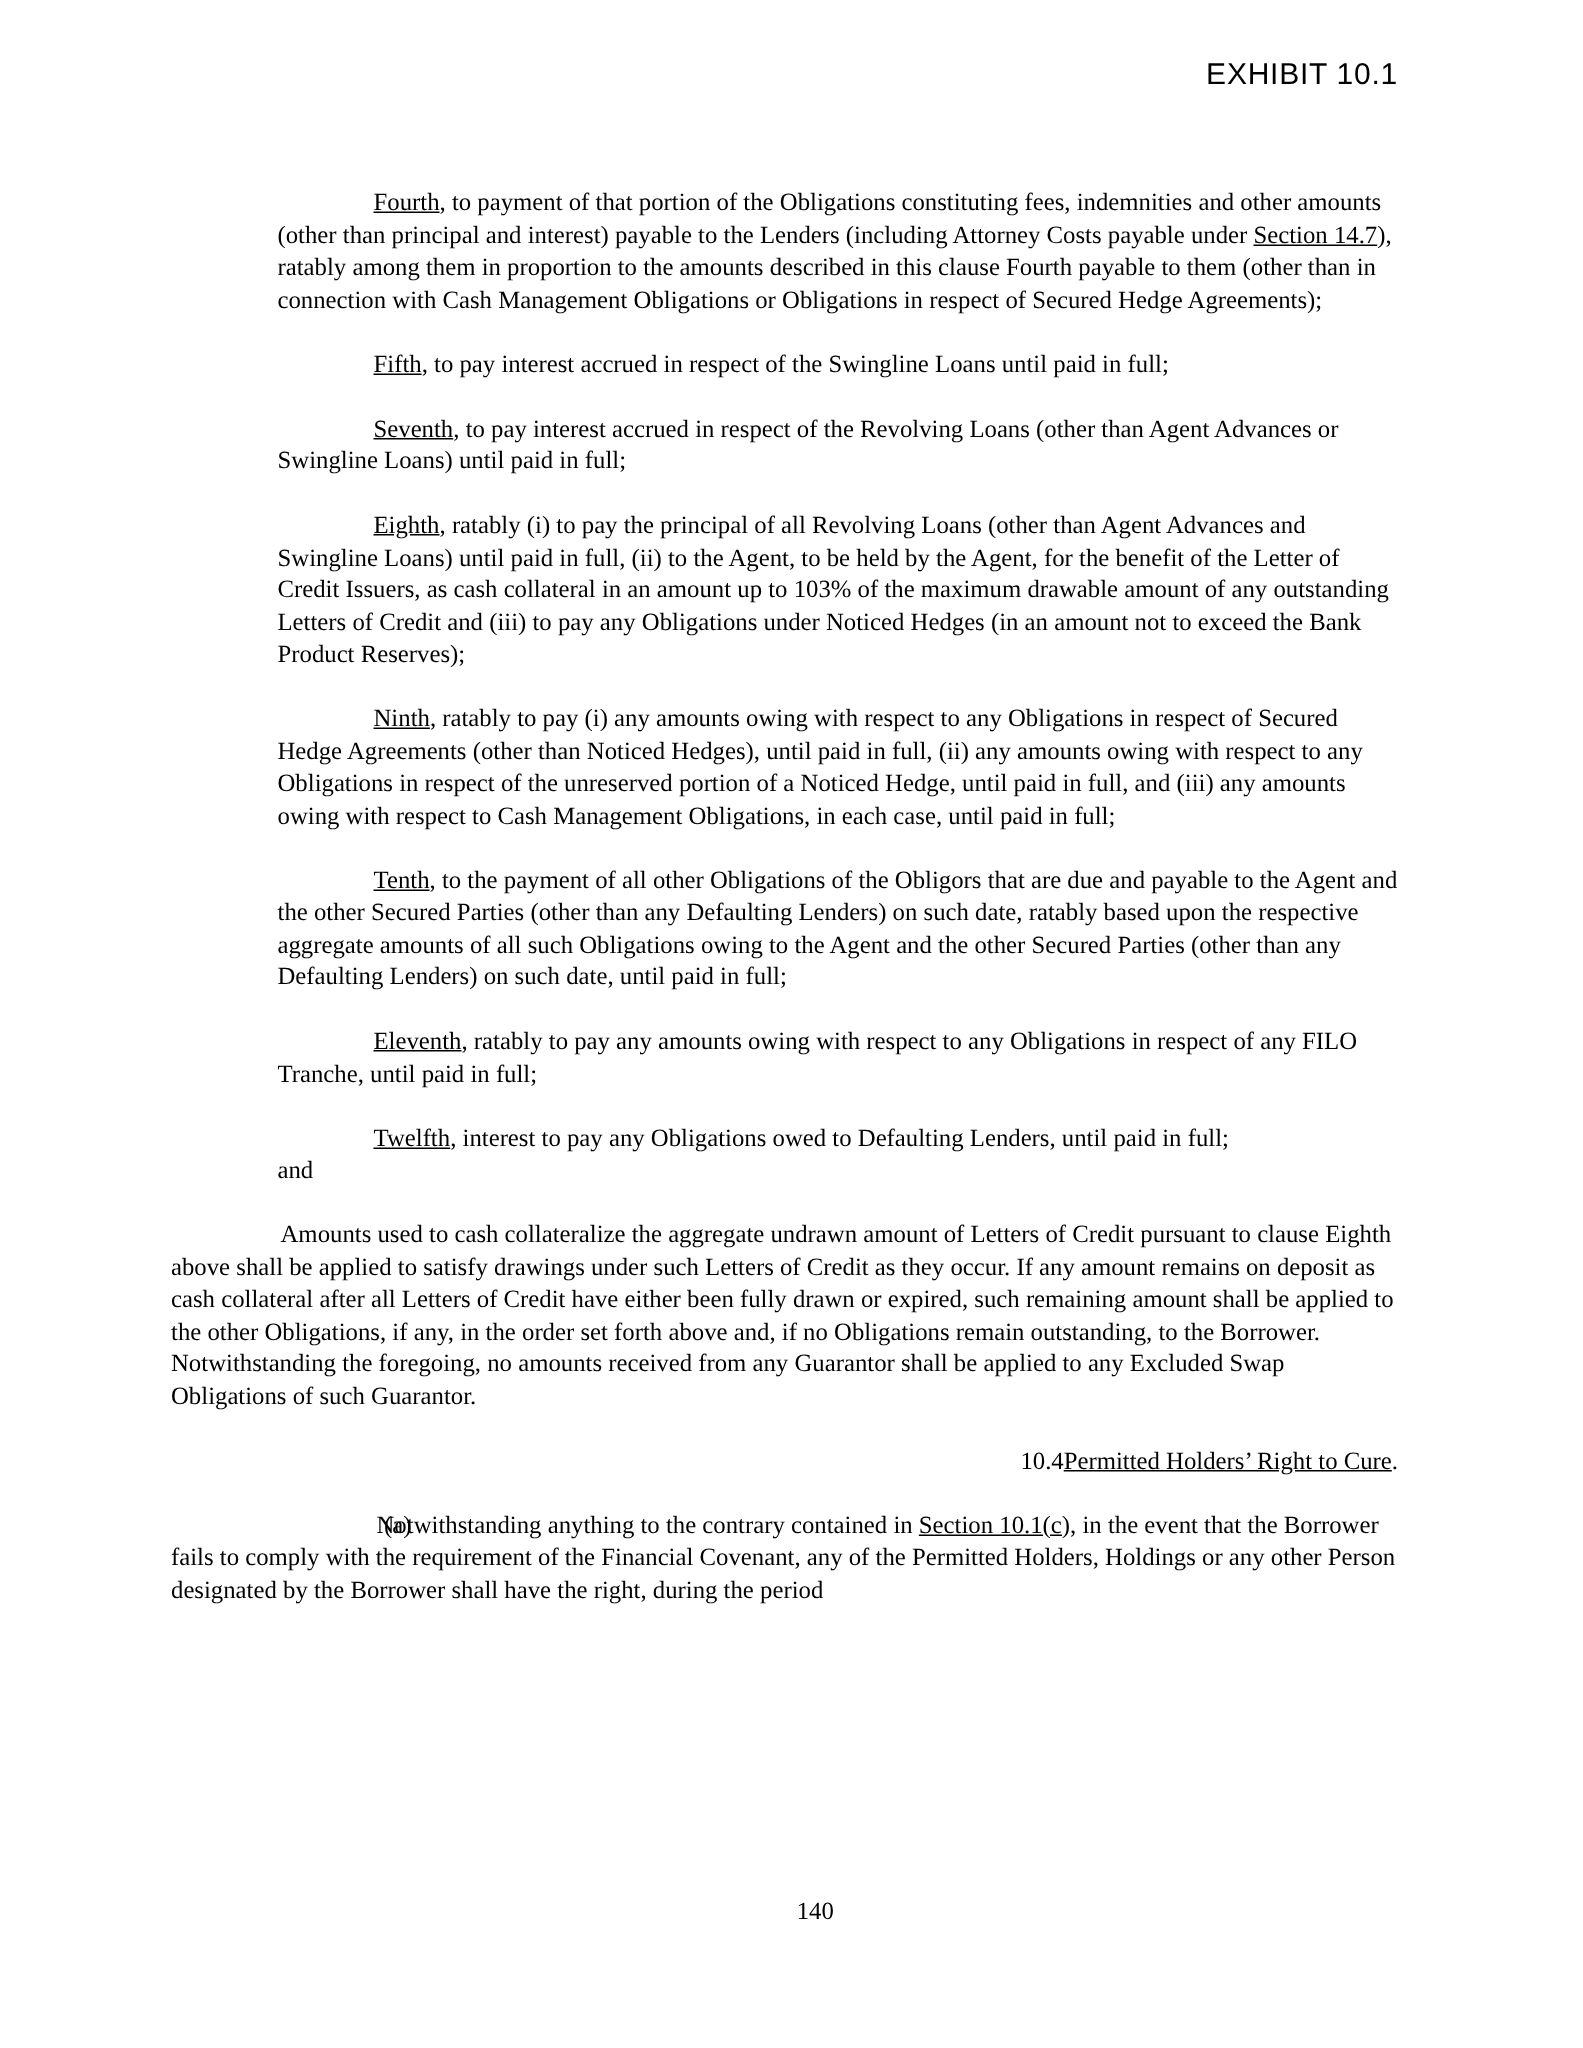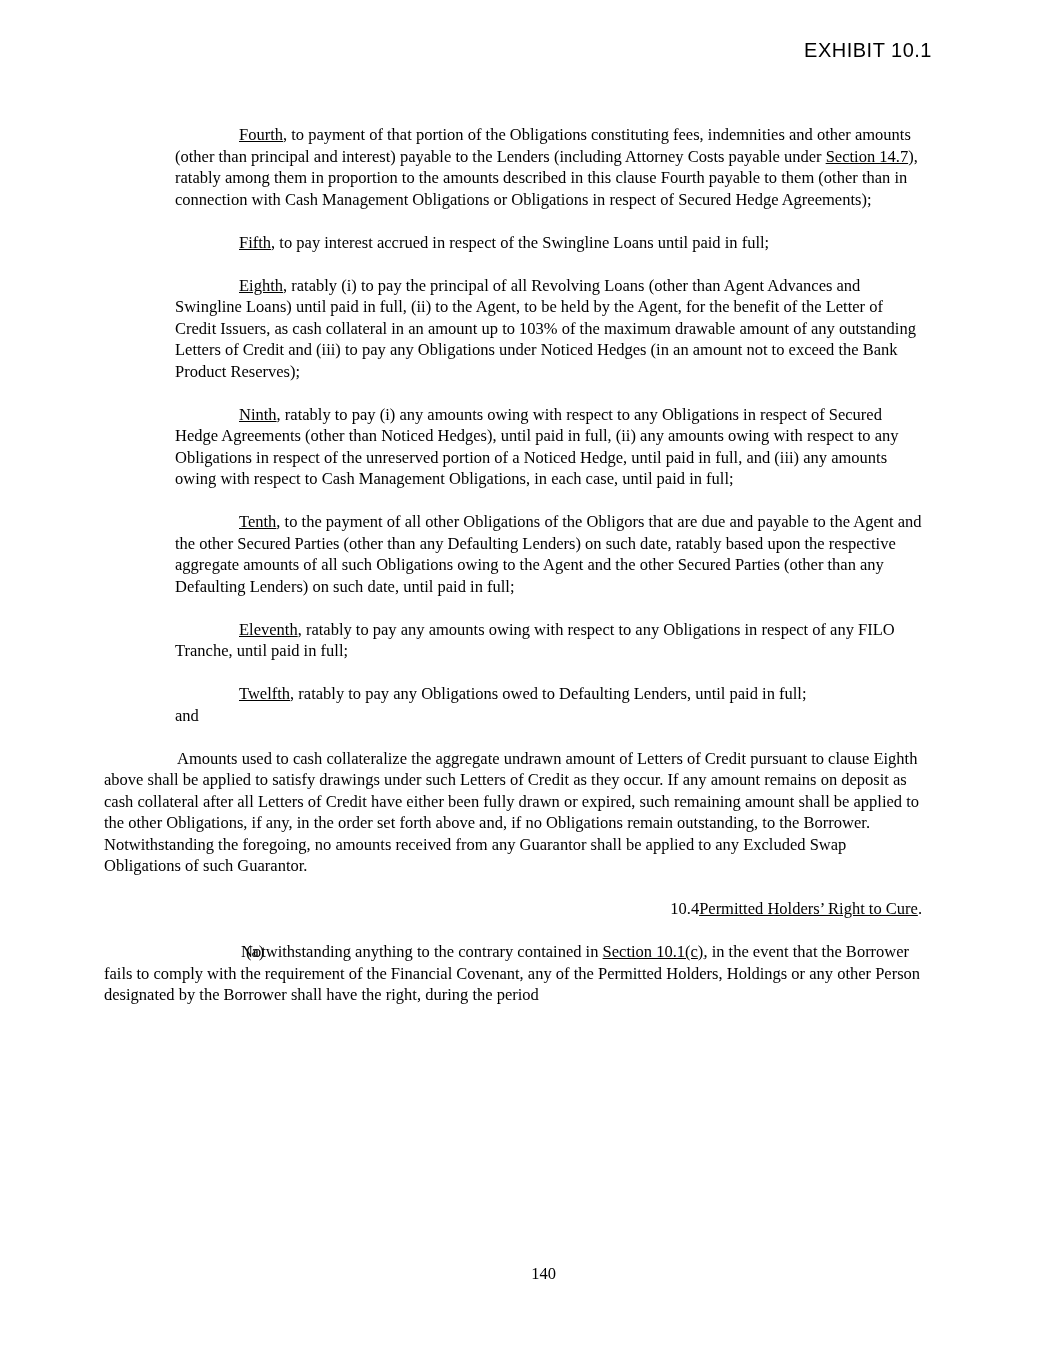--- a/index.html
+++ b/index.html
@@ -18,21 +18,21 @@
     position: absolute;
     top: 40px;
     right: 123px;
     font-family: "Liberation Sans", sans-serif;
     font-size: 20px;
     letter-spacing: 0.5px;
   }
   .content {
     position: absolute;
     top: 124px;
-    left: 104px;
+    left: 114px;
     width: 818px;
   }
   .content p { margin: 0 0 21.5px 0; }
   p.clause { margin-left: 71px; text-indent: 64px; }
   p.body-para { text-indent: 73px; }
   p.section-heading { margin-left: 71px; text-align: right; }
   .sec-num { display: inline-block; width: 66px; }
   p.para-a { text-indent: 71px; }
   .a-label { display: inline-block; width: 66px; }
   .u { text-decoration: underline; }
@@ -51,30 +51,31 @@
 
   <div class="exhibit-label">EXHIBIT 10.1</div>
 
   <div class="content">
 
     <p class="clause"><span class="u">Fourth</span><span>, to payment of that portion of the Obligations constituting fees, indemnities and other amounts (other than principal and interest) payable to the Lenders (including Attorney Costs payable under </span><span class="u">Section 14.7</span><span>), ratably among them in proportion to the amounts described in this clause Fourth payable to them (other than in connection with Cash Management Obligations or Obligations in respect of Secured Hedge Agreements);</span></p>
 
     <p class="clause"><span class="u">Fifth</span><span>, to pay interest accrued in respect of the Swingline Loans until paid in full;</span></p>
 
 
+    <p class="clause"><span class="u">Seventh</span><span>, to pay interest accrued in respect of the Revolving Loans (other than Agent Advances or Swingline Loans) until paid in full;</span></p>
 
     <p class="clause"><span class="u">Eighth</span><span>, ratably (i) to pay the principal of all Revolving Loans (other than Agent Advances and Swingline Loans) until paid in full, (ii) to the Agent, to be held by the Agent, for the benefit of the Letter of Credit Issuers, as cash collateral in an amount up to 103% of the maximum drawable amount of any outstanding Letters of Credit and (iii) to pay any Obligations under Noticed Hedges (in an amount not to exceed the Bank Product Reserves);</span></p>
 
     <p class="clause"><span class="u">Ninth</span><span>, ratably to pay (i) any amounts owing with respect to any Obligations in respect of Secured Hedge Agreements (other than Noticed Hedges), until paid in full, (ii) any amounts owing with respect to any Obligations in respect of the unreserved portion of a Noticed Hedge, until paid in full, and (iii) any amounts owing with respect to Cash Management Obligations, in each case, until paid in full;</span></p>
 
     <p class="clause"><span class="u">Tenth</span><span>, to the payment of all other Obligations of the Obligors that are due and payable to the Agent and the other Secured Parties (other than any Defaulting Lenders) on such date, ratably based upon the respective aggregate amounts of all such Obligations owing to the Agent and the other Secured Parties (other than any Defaulting Lenders) on such date, until paid in full;</span></p>
 
     <p class="clause"><span class="u">Eleventh</span><span>, ratably to pay any amounts owing with respect to any Obligations in respect of any FILO Tranche, until paid in full;</span></p>
 
-    <p class="clause"><span class="u">Twelfth</span><span>, ratably to pay any Obligations owed to Defaulting Lenders, until paid in full;</span><br><span>and</span></p>
+    <p class="clause"><span class="u">Twelfth</span><span>, interest to pay any Obligations owed to Defaulting Lenders, until paid in full;</span><br><span>and</span></p>
 
 
     <p class="body-para">Amounts used to cash collateralize the aggregate undrawn amount of Letters of Credit pursuant to clause Eighth above shall be applied to satisfy drawings under such Letters of Credit as they occur.  If any amount remains on deposit as cash collateral after all Letters of Credit have either been fully drawn or expired, such remaining amount shall be applied to the other Obligations, if any, in the order set forth above and, if no Obligations remain outstanding, to the Borrower.  Notwithstanding the foregoing, no amounts received from any Guarantor shall be applied to any Excluded Swap Obligations of such Guarantor.</p>
 
     <p class="section-heading"><span class="sec-num">10.4</span><span class="u">Permitted Holders’ Right to Cure</span><span>.</span></p>
 
     <p class="para-a"><span class="a-label">(a)</span><span>Notwithstanding anything to the contrary contained in </span><span class="u">Section 10.1(c)</span><span>, in the event that the Borrower fails to comply with the requirement of the Financial Covenant, any of the Permitted Holders, Holdings or any other Person designated by the Borrower shall have the right, during the period</span></p>
 
   </div>
 

